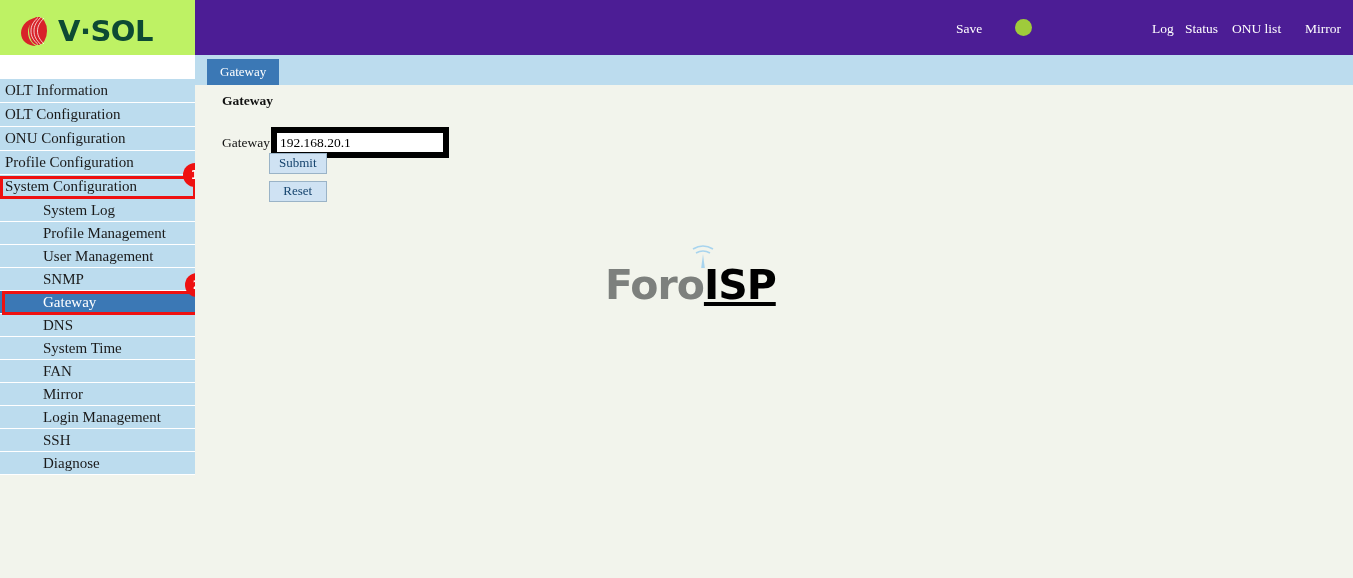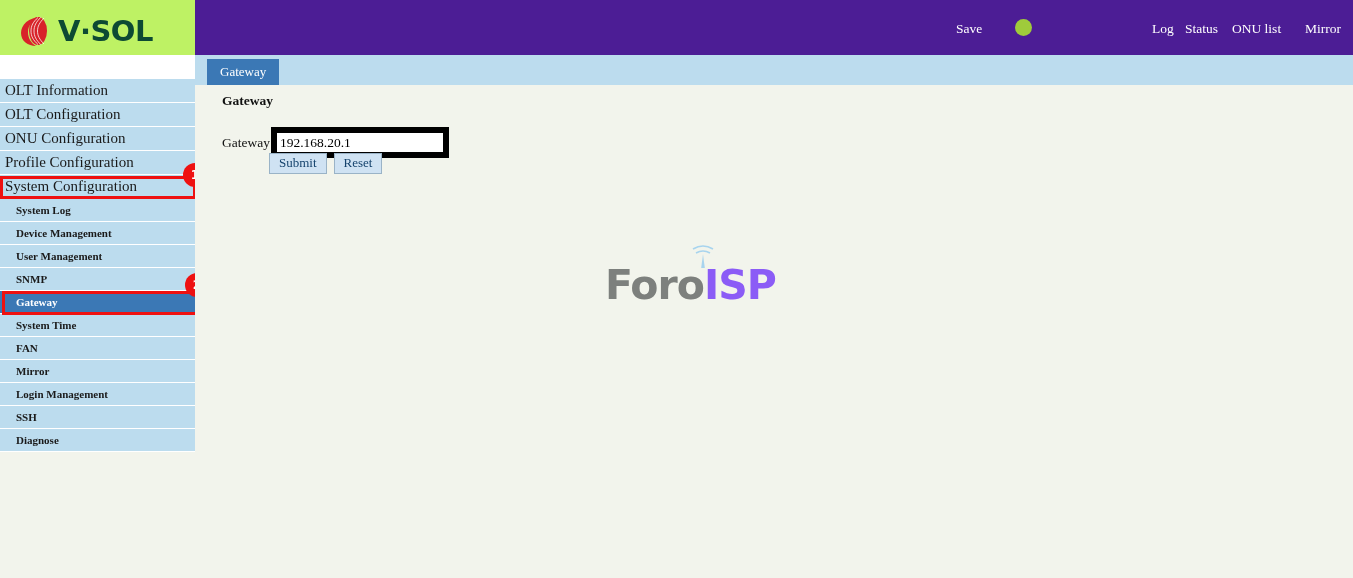--- a/index.html
+++ b/index.html
@@ -86,23 +86,22 @@
   }
   .nav-top {
     height: 23px;
     line-height: 23px;
     padding-left: 5px;
     font-size: 15px;
   }
   .nav-sub {
     height: 22px;
     line-height: 22px;
-    padding-left: 16px;
-    font-size: 11px;
-    font-weight: bold;
+    padding-left: 43px;
+    font-size: 15px;
   }
   .nav-sub.active {
     background: #3b78b5;
     color: #ffffff;
   }
 
   
   .anno-box {
     position: absolute;
     border: 3px solid #ee1111;
@@ -179,20 +178,21 @@
     background: #ffffff;
     color: #000000;
     box-sizing: content-box;
     outline: none;
   }
   #btn-row {
     position: absolute;
     left: 74px; top: 68px;
     display: flex;
     gap: 7px;
+    flex-direction: column;
   }
   .form-btn {
     font-family: "Liberation Serif", serif;
     font-size: 13px;
     color: #15436d;
     background: #cfe2f3;
     border: 1px solid #9ab3c7;
     padding: 1px 9px 2px 9px;
     cursor: pointer;
   }
@@ -207,21 +207,21 @@
   }
   #wm-text {
     font-family: "DejaVu Sans", sans-serif;
     font-size: 41px;
     font-weight: bold;
     line-height: 1;
     letter-spacing: -1px;
     white-space: nowrap;
   }
   #wm-foro { color: #7d807d; }
-  #wm-isp  { color: #8b5cf6; }
+  #wm-isp  { color: #000000; text-decoration: underline; }
   #wm-tower {
     position: absolute;
     left: 81px; top: -20px;
     width: 34px; height: 24px;
   }
 </style>
 </head>
 <body>
 
 <div id="logo-panel">
@@ -248,24 +248,25 @@
   <div id="hdr-logout" class="hdr-link">Mirror</div>
 </div>
 
 <div id="sidebar">
     <div class="nav-top"><span>OLT Information</span></div>
     <div class="nav-top"><span>OLT Configuration</span></div>
     <div class="nav-top"><span>ONU Configuration</span></div>
     <div class="nav-top"><span>Profile Configuration</span></div>
     <div class="nav-top"><span>System Configuration</span></div>
     <div class="nav-sub"><span>System Log</span></div>
-    <div class="nav-sub"><span>Device Management</span></div>
+    <div class="nav-sub"><span>Profile Management</span></div>
     <div class="nav-sub"><span>User Management</span></div>
     <div class="nav-sub"><span>SNMP</span></div>
     <div class="nav-sub active"><span>Gateway</span></div>
+    <div class="nav-sub"><span>DNS</span></div>
     <div class="nav-sub"><span>System Time</span></div>
     <div class="nav-sub"><span>FAN</span></div>
     <div class="nav-sub"><span>Mirror</span></div>
     <div class="nav-sub"><span>Login Management</span></div>
     <div class="nav-sub"><span>SSH</span></div>
     <div class="nav-sub"><span>Diagnose</span></div>
   </div>
 
 <div id="anno-box-1" class="anno-box"></div>
 <div id="anno-badge-1" class="anno-badge">1</div>

